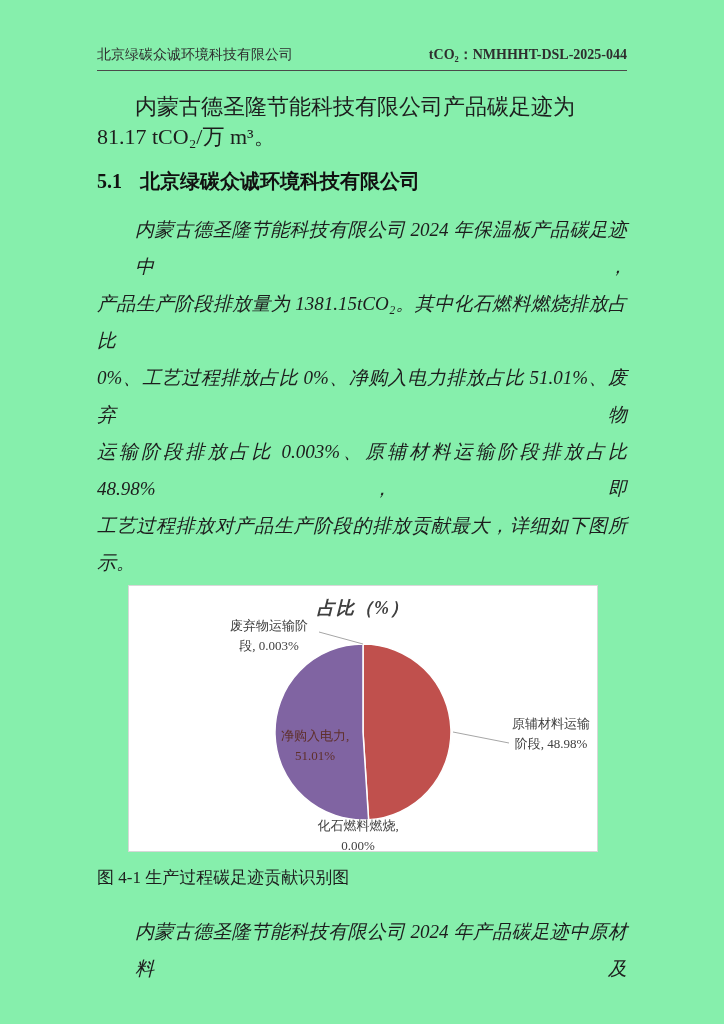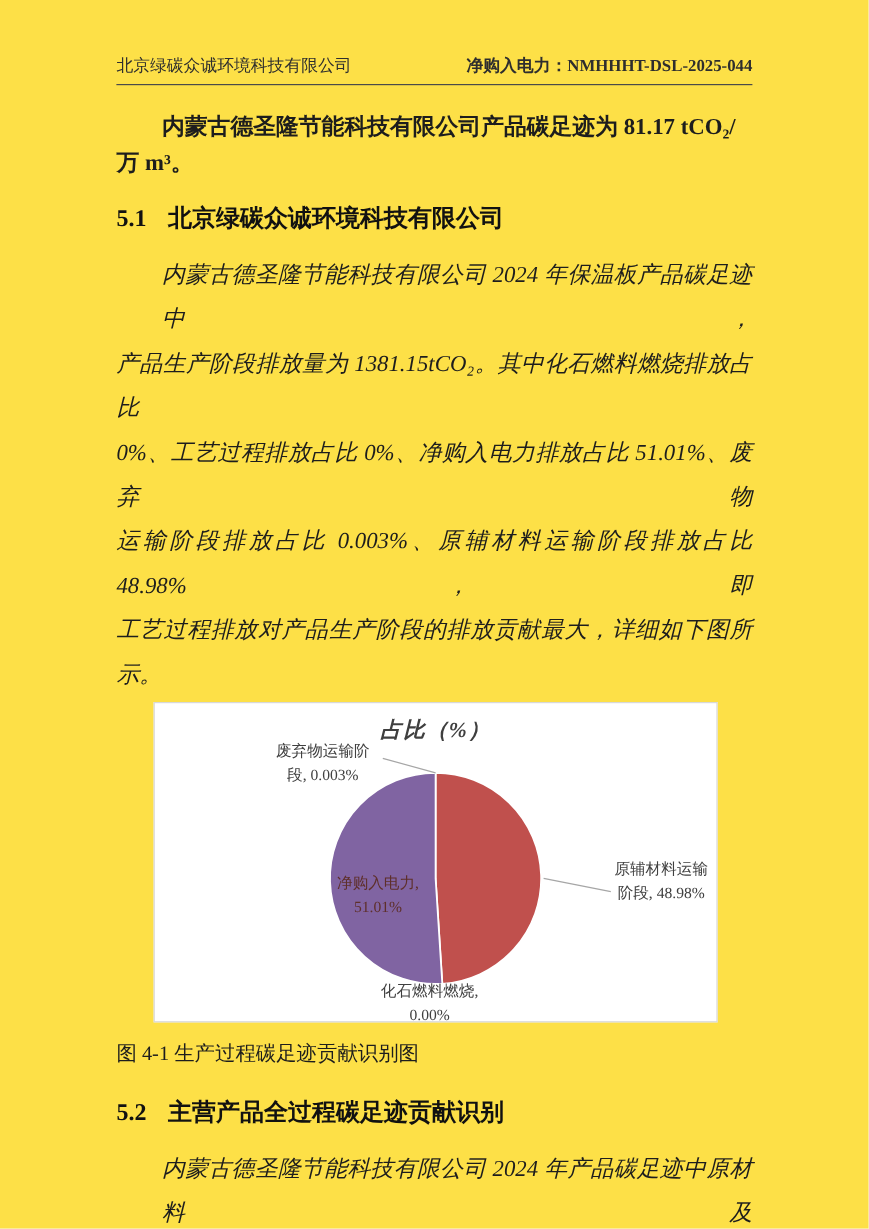--- a/index.html
+++ b/index.html
@@ -4,21 +4,21 @@
 <style>
   * { margin: 0; padding: 0; box-sizing: border-box; }
   html, body { background: #ffffff; }
   body { font-family: "Liberation Serif", "DejaVu Serif", serif; color: #1d1d1d; }
 
   .page {
     position: relative;
     width: 724px;
     height: 1024px;
     margin: 0 auto;
-    background: #fde047;
+    background: #86efac;
     outline: 1px solid #ececec;
     overflow: hidden;
   }
 
   .header {
     position: absolute;
     left: 97px; right: 97px; top: 46px;
     display: flex;
     justify-content: space-between;
     align-items: flex-end;
@@ -29,25 +29,24 @@
   }
   .header .doc-no { font-weight: 600; }
   .header .doc-no .label { font-weight: 600; }
 
   .content {
     position: absolute;
     left: 97px; right: 97px; top: 92px;
   }
 
   .intro {
-    font-size: 19px;
+    font-size: 22px;
     line-height: 30px;
     text-indent: 38px;
     margin-bottom: 16px;
-    font-weight: bold;
   }
 
   .heading {
     font-size: 20px;
     font-weight: bold;
     color: #111;
     margin-bottom: 16px;
   }
   .heading .num { margin-right: 18px; }
 
@@ -108,21 +107,21 @@
     color: #2e2e2e;
   }
 </style>
 </head>
 <body>
 
 <div class="page">
 
   <div class="header">
     <span>北京绿碳众诚环境科技有限公司</span>
-    <span class="doc-no"><span class="label">净购入电力：</span><span>NMHHHT-DSL-2025-044</span></span>
+    <span class="doc-no"><span class="label">tCO₂：</span><span>NMHHHT-DSL-2025-044</span></span>
   </div>
 
   <div class="content">
 
     <p class="intro">内蒙古德圣隆节能科技有限公司产品碳足迹为 81.17 tCO₂/万 m³。</p>
 
     <div class="heading">
       <span class="num">5.1</span><span>北京绿碳众诚环境科技有限公司</span>
     </div>
 
@@ -149,23 +148,20 @@
       <div class="pie-label" style="left:366px; top:128px; width:112px;">原辅材料运输
 阶段, 48.98%</div>
       <div class="pie-label" style="left:154px; top:230px; width:150px;">化石燃料燃烧,
 0.00%</div>
       <div class="pie-label inside" style="left:116px; top:140px; width:140px;">净购入电力,
 51.01%</div>
     </div>
 
     <div class="fig-caption">图 4-1 生产过程碳足迹贡献识别图</div>
 
-    <div class="heading">
-      <span class="num">5.2</span><span>主营产品全过程碳足迹贡献识别</span>
-    </div>
 
     <div class="para">
       <div class="jline first">内蒙古德圣隆节能科技有限公司 2024 年产品碳足迹中原材料及</div>
 
     </div>
 
   </div>
 
 
 </div>

